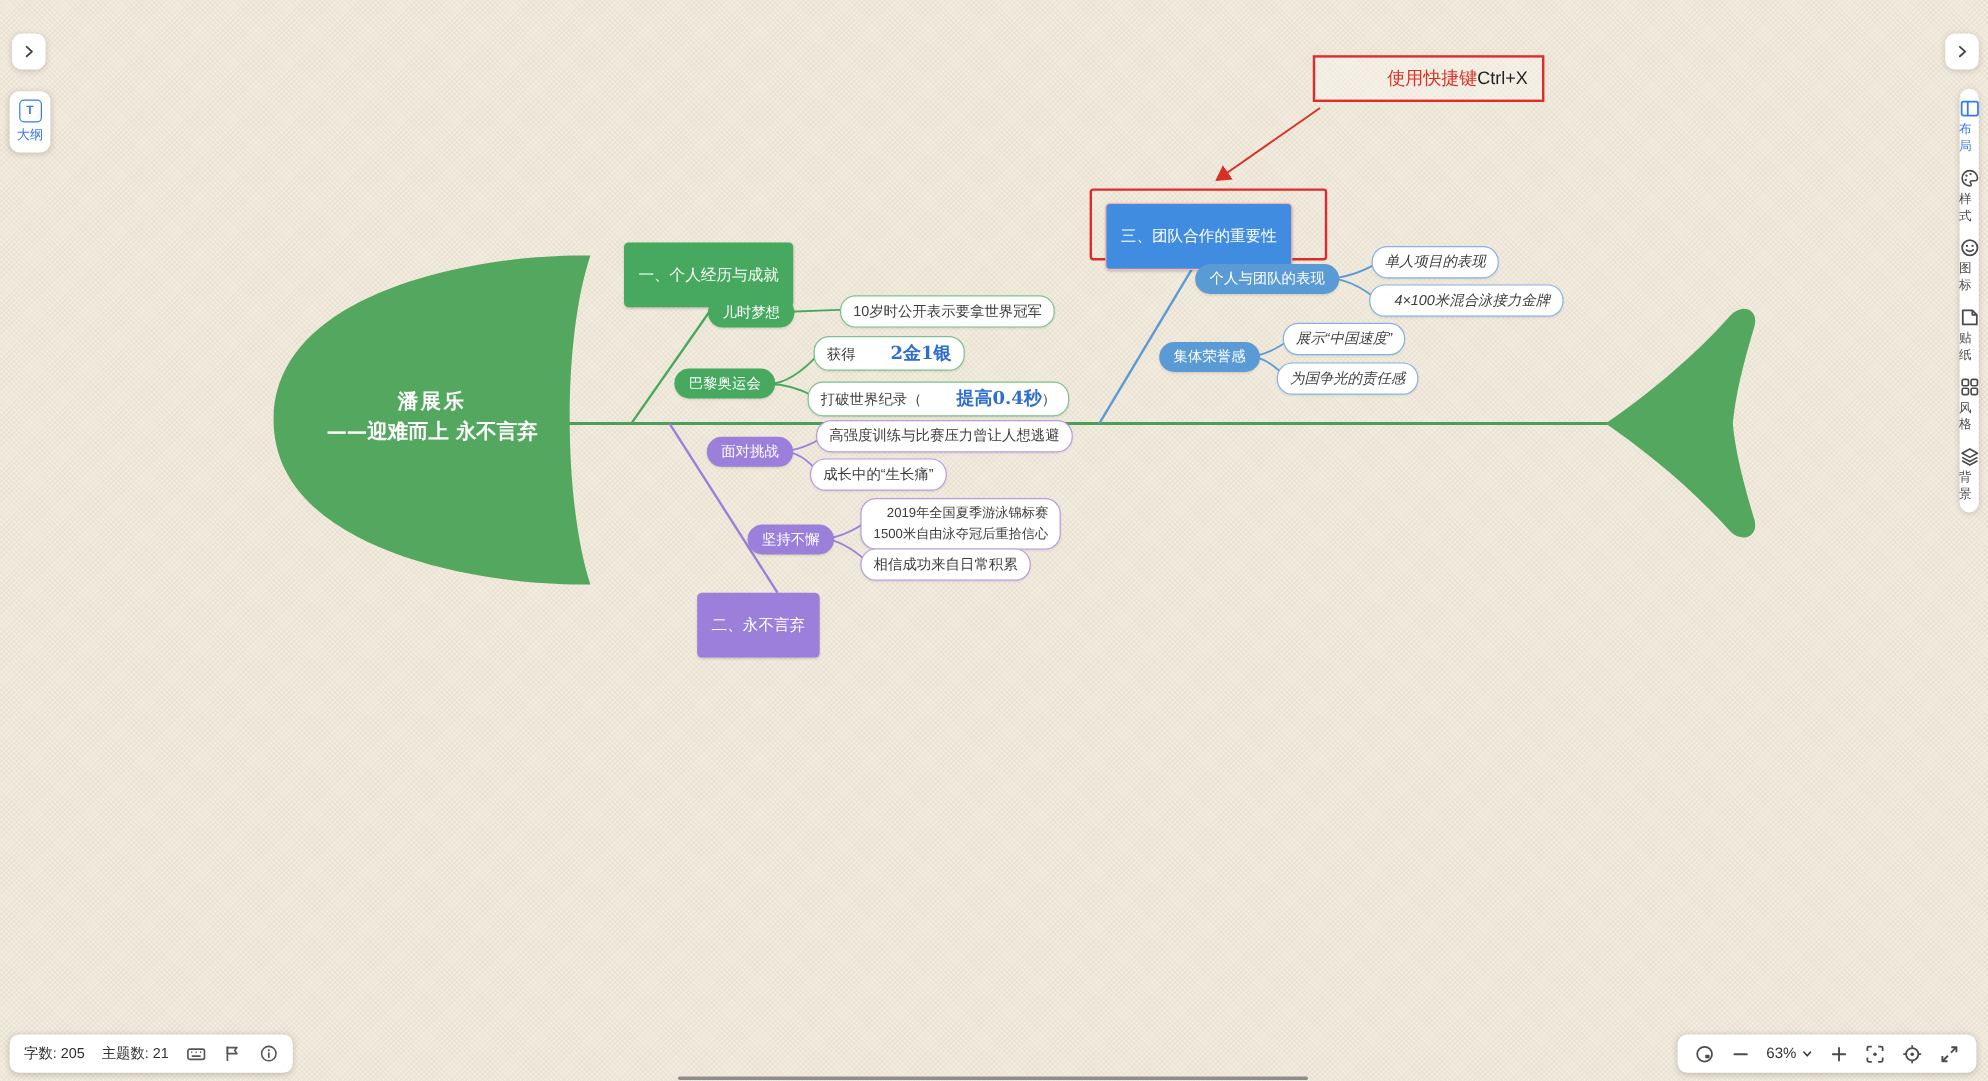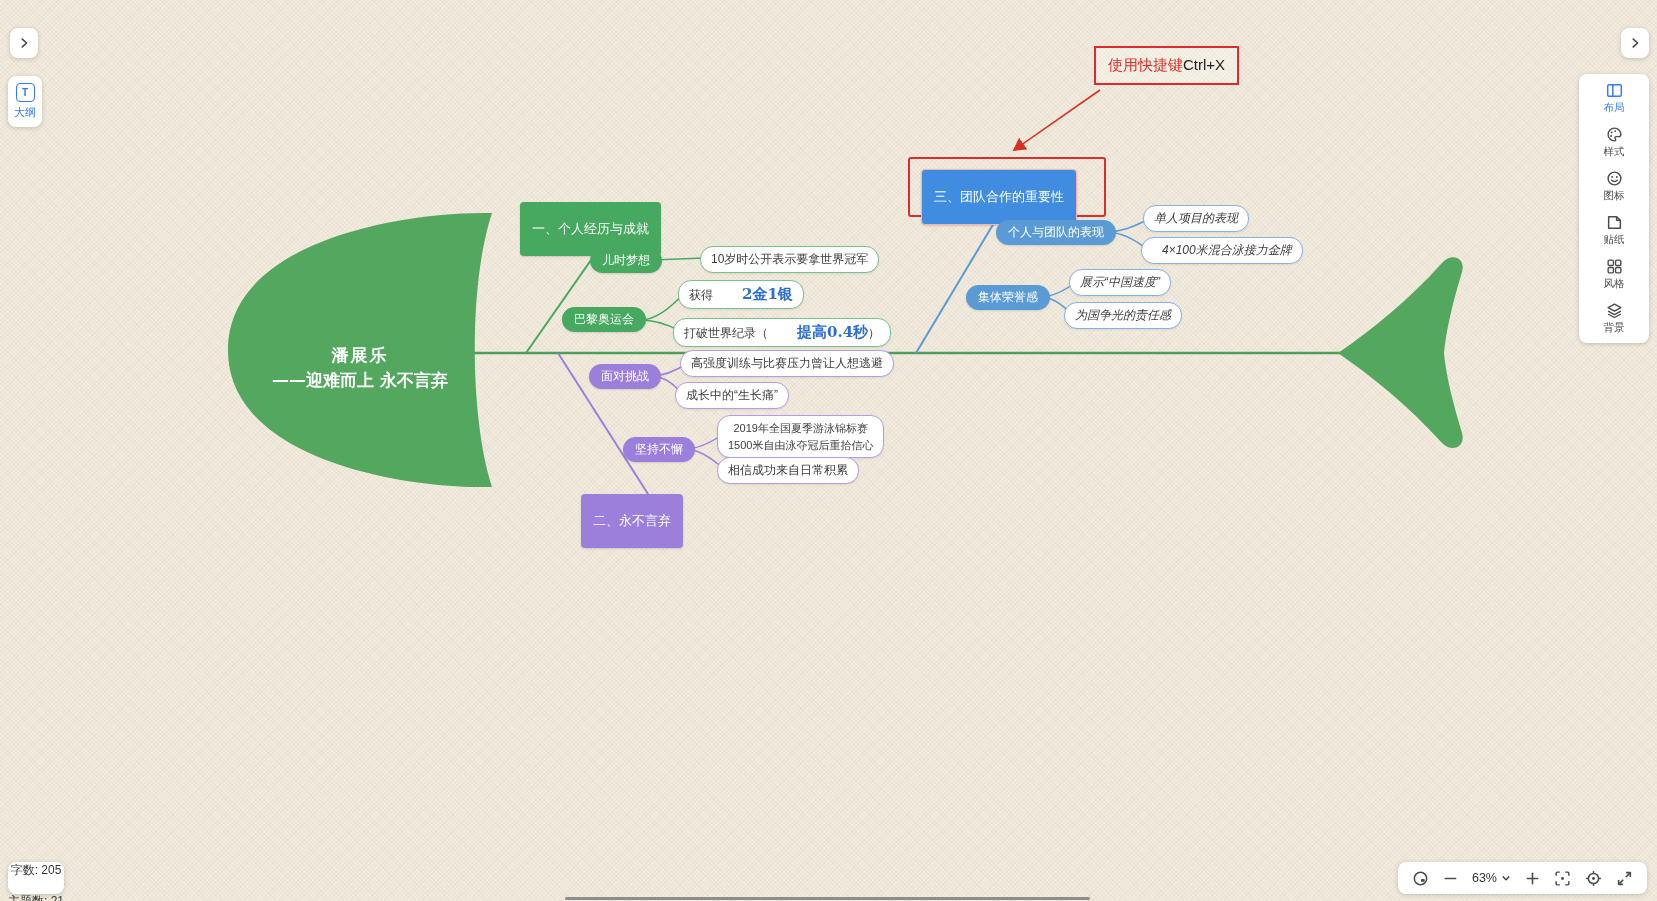--- a/index.html
+++ b/index.html
@@ -11,50 +11,50 @@
       repeating-linear-gradient(-45deg, rgba(160,140,110,0.07) 0 1px, transparent 1px 3px);}
   .lines{position:absolute;left:0;top:0;z-index:1;}
   
   .node{position:absolute;z-index:2;white-space:nowrap;box-sizing:border-box;}
   .branch-title{color:#fff;padding:18px 12px;font-size:13px;border-radius:4px;
     box-shadow:0 1px 2px rgba(0,0,0,0.15);}
   .pill{color:#fff;padding:4px 12px;font-size:12px;border-radius:13px;
     box-shadow:0 1px 2px rgba(0,0,0,0.12);}
   .leaf{background:#fff;border:1px solid;border-radius:13px;padding:4px 10px;
     font-size:12px;color:#3d3d3d;box-shadow:0 1px 2px rgba(0,0,0,0.08);}
-  .leaf.small{font-size:11px;line-height:1.5;text-align:center;}
+  .leaf.small{font-size:11px;line-height:1.5;text-align:right;}
   .bg-green{background:#47a95f;} .bg-blue{background:#3f8ce0;} .bg-blue2{background:#5b9bd5;}
   .bg-purple{background:#9b7fdb;}
   .bd-green{border-color:#79c28d;} .bd-blue{border-color:#85b2e8;font-style:italic;} .bd-purple{border-color:#b69ce6;}
   .strong-blue{color:#2e6dd2;font-weight:bold;font-size:15px;font-family:"DejaVu Serif",serif;padding-left:29px;}
-  .head-text{position:absolute;z-index:2;left:272px;top:344px;width:176px;text-align:center;
+  .head-text{position:absolute;z-index:2;left:272px;top:323px;width:176px;text-align:center;
     color:#fff;font-family:"DejaVu Serif","Liberation Serif",serif;font-weight:bold;}
   .head-text .t{font-size:17px;letter-spacing:2px;}
   .head-text .s{font-size:17px;margin-top:2px;}
   .sel-rect{position:absolute;z-index:2;border:2px solid #e02b2b;border-radius:3px;}
   .blue-header{border:1px solid #ffb0b0;}
   .annotation{position:absolute;z-index:3;border:2px solid #e02b2b;background:rgba(255,255,255,0.25);
     padding:8px 12px;font-size:15px;white-space:nowrap;}
-  .annotation .cn{color:#d93025;} .annotation .key{color:#222;}
+  .annotation .cn{color:#d93025;margin-left:48px;} .annotation .key{color:#222;}
   
   .card{position:absolute;z-index:5;background:#fff;border-radius:8px;
     box-shadow:0 1px 5px rgba(0,0,0,0.18);}
   .sq-btn{width:28px;height:30px;display:flex;align-items:center;justify-content:center;color:#444;cursor:pointer;}
   .outline-card{left:8px;top:76px;width:34px;padding:7px 0;display:flex;flex-direction:column;
     align-items:center;gap:3px;color:#3579f6;cursor:pointer;}
   .outline-card .icn{width:17px;height:17px;border:1.6px solid #3579f6;border-radius:4px;
     display:flex;align-items:center;justify-content:center;font-size:10px;font-weight:bold;}
   .outline-card .lbl{font-size:11px;}
-  .right-card{right:8px;top:74px;width:38px;padding:8px 16px;display:flex;flex-direction:column;
+  .right-card{right:8px;top:74px;width:16px;padding:8px 0;display:flex;flex-direction:column;
     align-items:center;gap:11px;}
   .r-item{display:flex;flex-direction:column;align-items:center;gap:2px;color:#4b4b4b;cursor:pointer;}
   .r-item .lbl{font-size:10.5px;}
   .r-item.active{color:#3579f6;}
   .status-card{left:8px;top:862px;height:32px;display:flex;align-items:center;gap:14px;
-    padding:0 0;font-size:12px;color:#333;flex-direction:column;}
+    padding:0 12px;font-size:12px;color:#333;}
   .status-card .ic{display:flex;align-items:center;color:#555;cursor:pointer;}
   .zoom-card{right:10px;top:862px;height:32px;display:flex;align-items:center;gap:14px;
     padding:0 14px;color:#4b4b4b;}
   .zoom-card .ic{display:flex;align-items:center;cursor:pointer;color:#4b4b4b;}
   .zoom-lvl{display:flex;align-items:center;gap:4px;font-size:12.5px;color:#333;cursor:pointer;}
   .hscroll{position:absolute;z-index:4;left:565px;top:897px;width:525px;height:3px;
     background:#8d8d8d;border-radius:2px;}
   svg.icon{display:block;}
 </style>
 </head>

